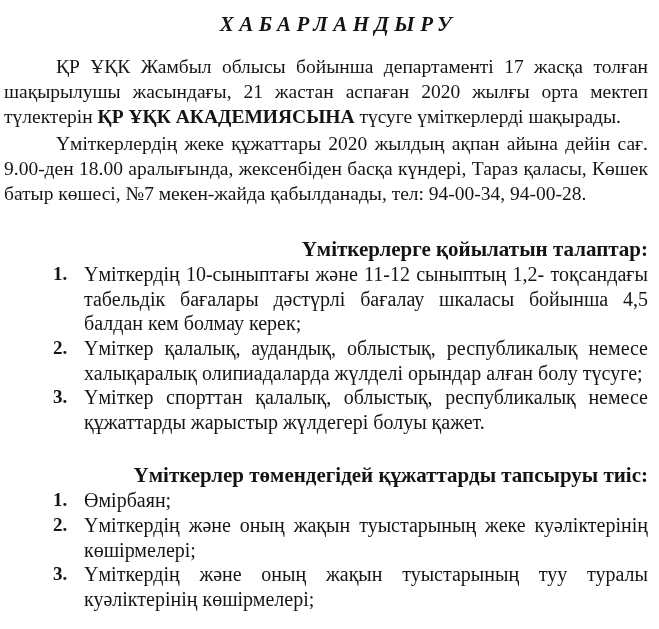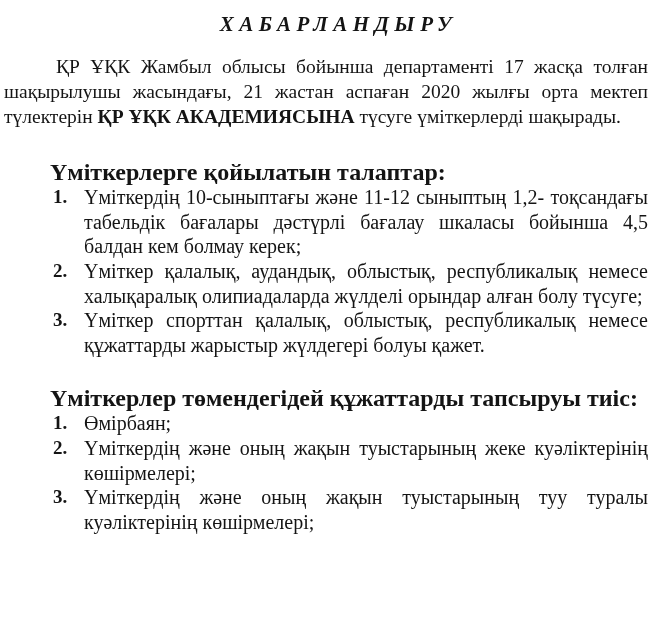--- a/index.html
+++ b/index.html
@@ -56,26 +56,27 @@
   p.para.second { margin-top: 2px; }
 
   .b { font-weight: bold; }
 
   
   .section {
     margin-left: 50px;
     margin-right: 11px;
   }
   .section-heading {
-    font-size: 24px;
+    font-size: 21px;
     font-weight: bold;
     line-height: 24px;
     margin: 0;
     padding: 0;
     white-space: nowrap;
+    text-align: right;
   }
   .sec-requirements { margin-top: 31px; }
   .sec-documents { margin-top: 29px; }
 
   
   ol.num-list {
     list-style: none;
     margin: 1px 0 0 0;
     padding: 0;
     counter-reset: li;
@@ -107,20 +108,21 @@
 <body>
 
 <div class="page">
 
   <h1 class="doc-title">ХАБАРЛАНДЫРУ</h1>
 
   <div class="body-block">
 
     <p class="para first"><span>ҚР ҰҚК Жамбыл облысы бойынша департаменті 17 жасқа толған шақырылушы жасындағы, 21 жастан аспаған 2020 жылғы орта мектеп түлектерін </span><span class="b">ҚР ҰҚК АКАДЕМИЯСЫНА</span><span> түсуге үміткерлерді шақырады.</span></p>
 
+    <p class="para second">Үміткерлердің жеке құжаттары 2020 жылдың ақпан айына дейін сағ. 9.00-ден 18.00 аралығында, жексенбіден басқа күндері, Тараз қаласы, Көшек батыр көшесі, №7 мекен-жайда қабылданады, тел: 94-00-34, 94-00-28.</p>
 
   </div>
 
   <div class="section sec-requirements">
     <div class="section-heading">Үміткерлерге қойылатын талаптар:</div>
     <ol class="num-list">
       <li>Үміткердің 10-сыныптағы және 11-12 сыныптың 1,2- тоқсандағы табельдік бағалары дәстүрлі бағалау шкаласы бойынша 4,5 балдан кем болмау керек;</li>
       <li>Үміткер қалалық, аудандық, облыстық, республикалық немесе халықаралық  олипиадаларда жүлделі орындар алған болу түсуге;</li>
       <li>Үміткер спорттан қалалық, облыстық, республикалық немесе құжаттарды жарыстыр жүлдегері болуы қажет.</li>
     </ol>

